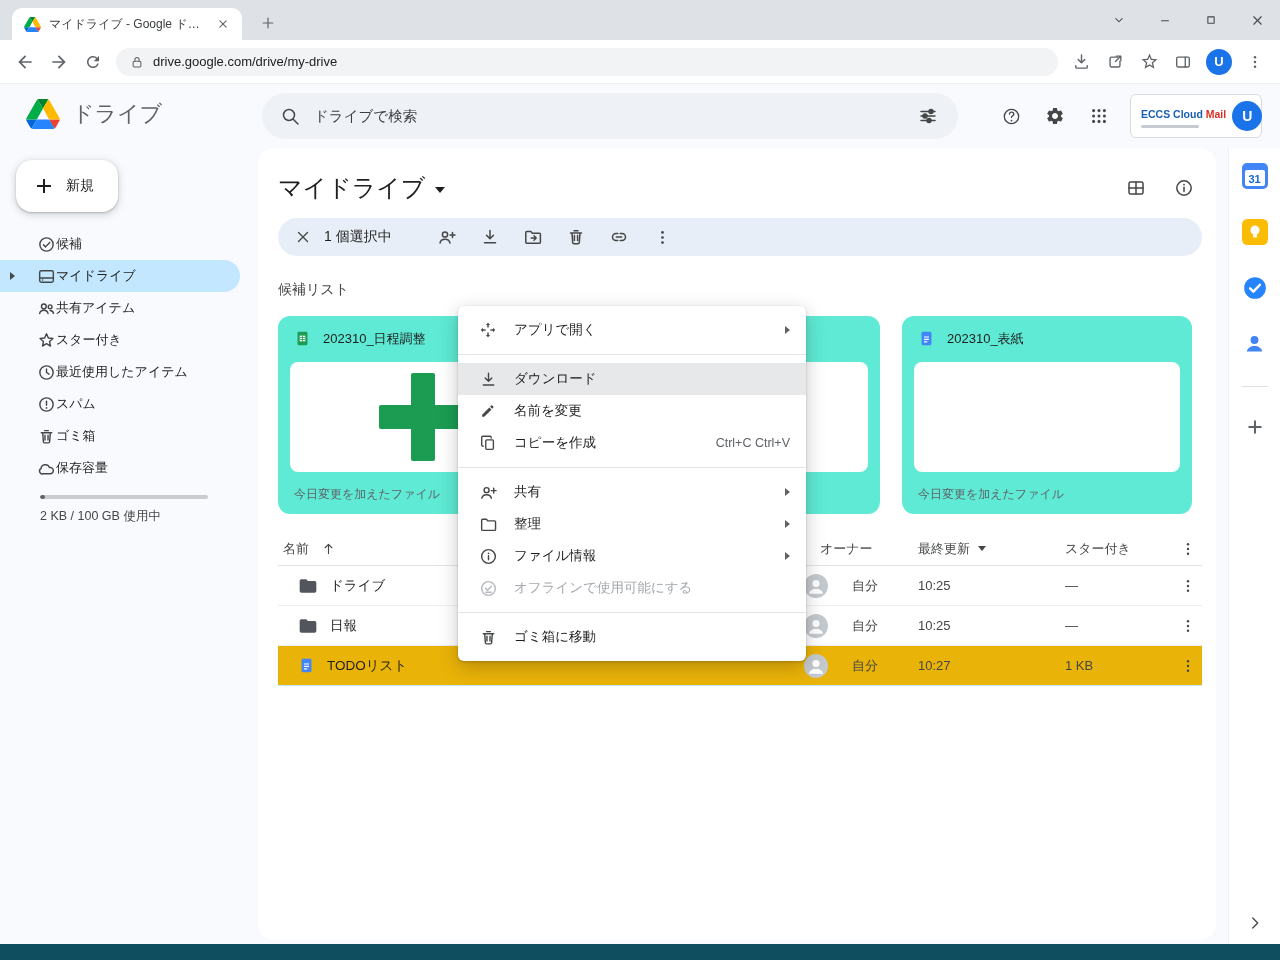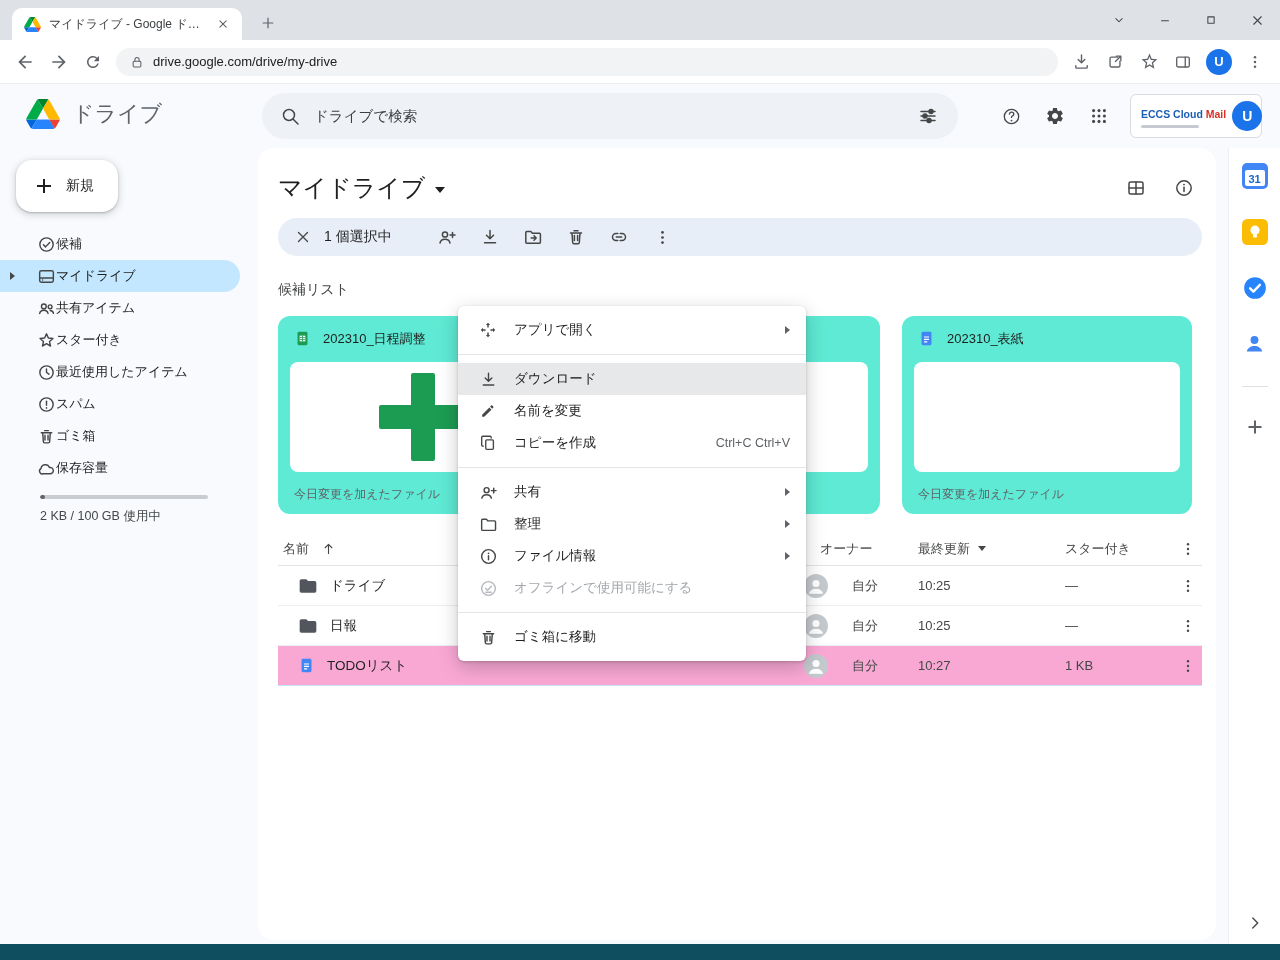--- a/index.html
+++ b/index.html
@@ -74,21 +74,21 @@
   .card-prev{position:absolute;left:12px;right:12px;top:46px;height:110px;background:#fff;border-radius:8px;display:flex;align-items:center;justify-content:center;overflow:hidden}
   .card-note{position:absolute;left:16px;bottom:11px;font-size:12px;color:#5f6368;white-space:nowrap}
   .plus-thumb{position:relative;width:88px;height:88px}
   .plus-thumb i{position:absolute;background:#1c9c52;border-radius:2px}
   .plus-h{left:0;right:0;top:32px;height:24px}
   .plus-v{top:0;bottom:0;left:32px;width:24px}
 
   .table{position:absolute;left:20px;top:384px;width:924px;font-size:13px}
   .thead{height:34px;display:flex;align-items:center;border-bottom:1px solid #e1e3e6;font-weight:500;color:#444746}
   .trow{height:40px;display:flex;align-items:center;border-bottom:1px solid #eceef1;color:#444746}
-  .trow.sel{background:#f9a8d4;border-bottom-color:#c2e7ff}
+  .trow.sel{background:#eab308;border-bottom-color:#c2e7ff}
   .col-name{width:508px;display:flex;align-items:center}
   .col-owner{width:132px;display:flex;align-items:center}
   .col-mod{width:147px;display:flex;align-items:center}
   .col-size{width:108px}
   .col-menu{width:29px;display:flex;justify-content:center;color:#444746}
   .thead .col-name{padding-left:5px;gap:12px}
   .thead .col-owner{padding-left:34px}
   .trow .col-name{padding-left:20px;gap:12px}
   .trow .col-owner{padding-left:18px;gap:24px}
   .fname{font-size:13.5px;color:#1f1f1f;font-weight:500}

